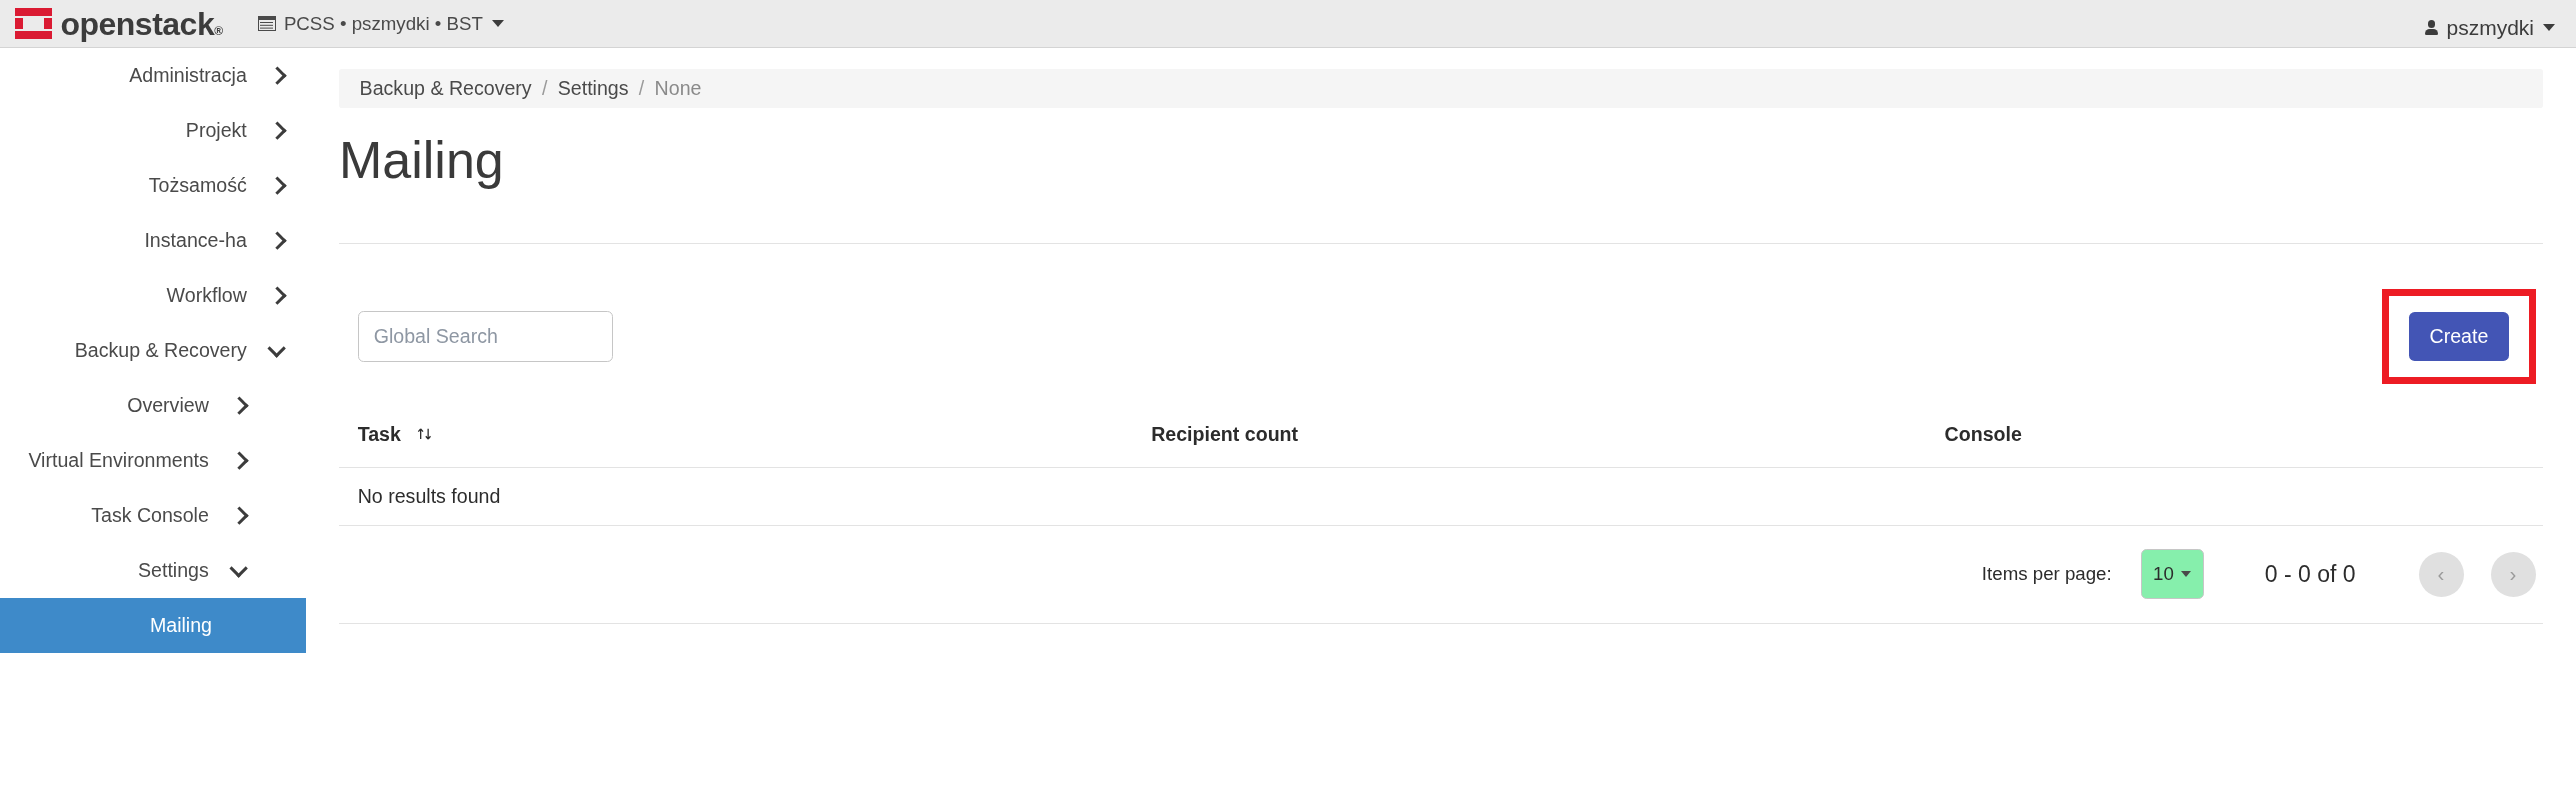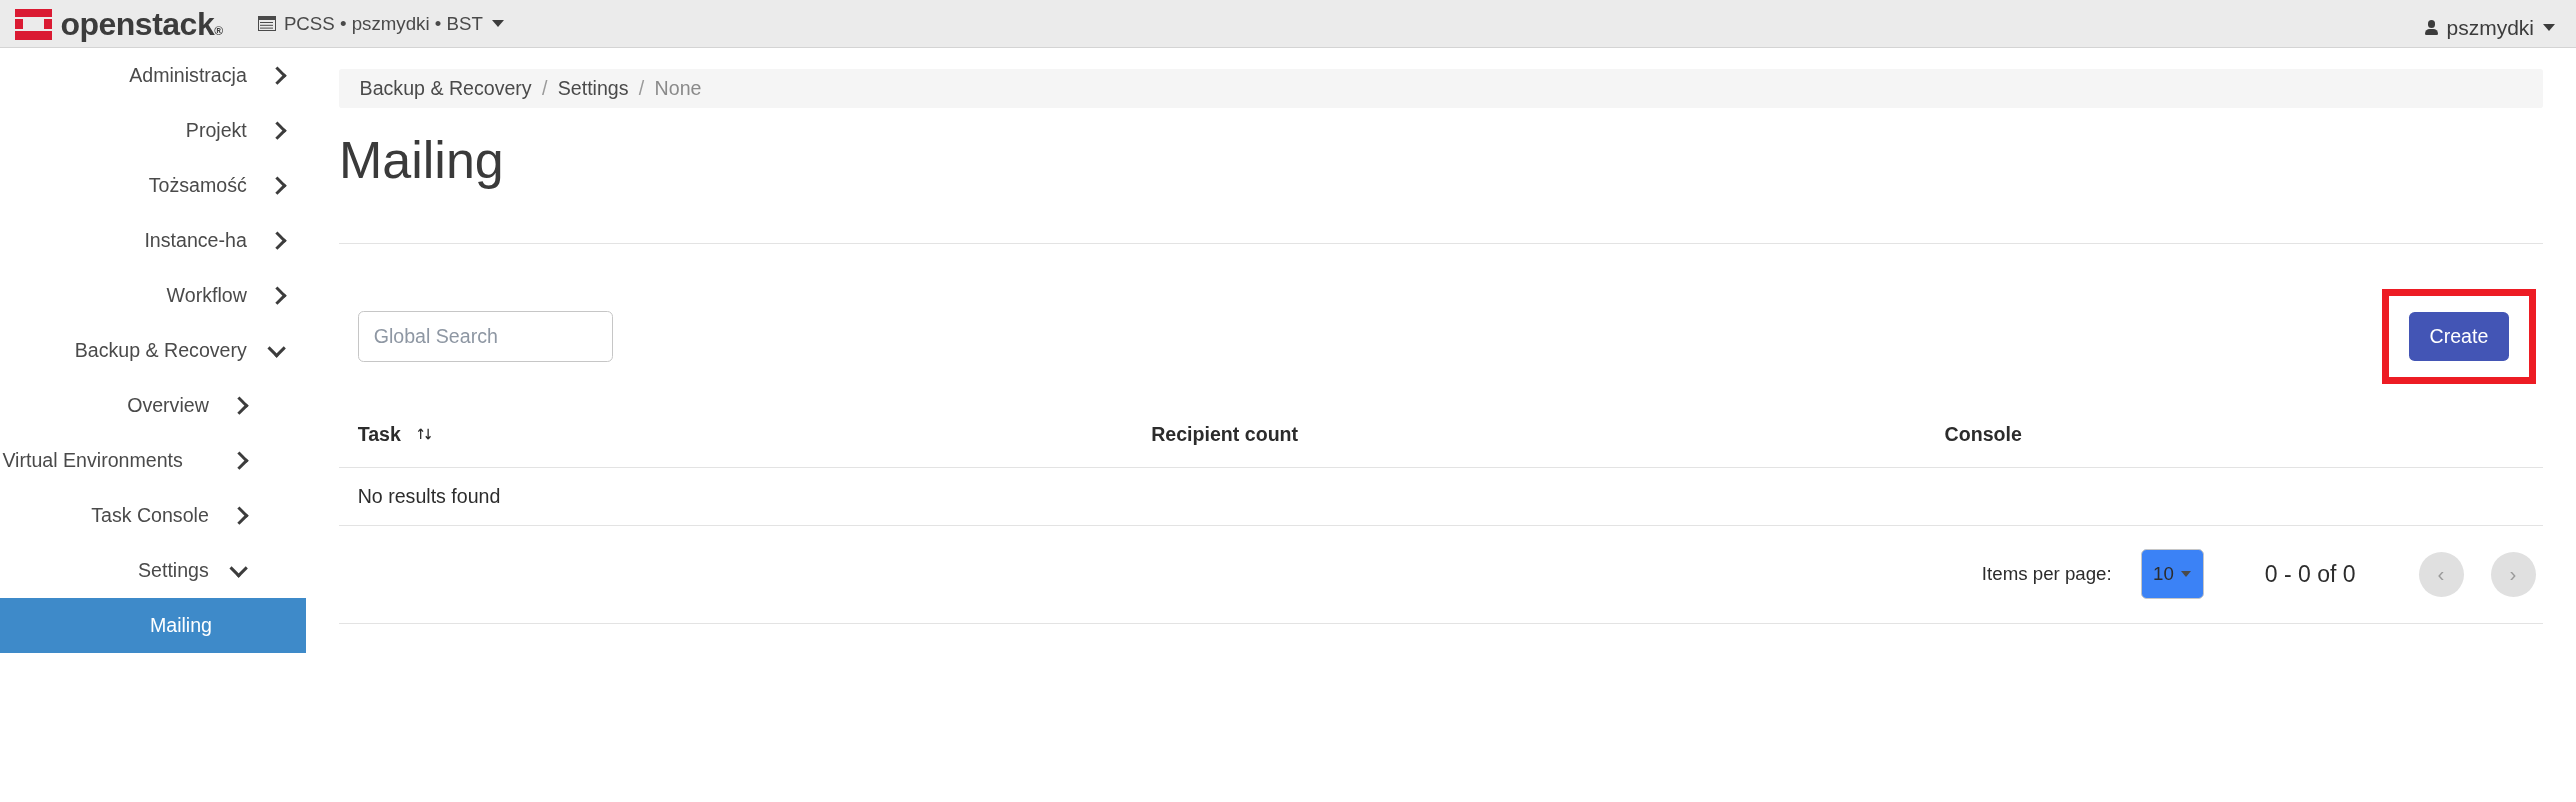--- a/index.html
+++ b/index.html
@@ -10,21 +10,21 @@
     font-family: "Liberation Sans", sans-serif;
     overflow: hidden;
   }
 
   
   .topbar {
     position: absolute; top: 0; left: 0;
     width: 2576px; height: 48px;
     background: #ebebeb;
     border-bottom: 0.9px solid #d4d4d4;
-    display: flex; 
+    display: flex; align-items: center;
   }
   .brand {
     display: flex; align-items: center;
     margin-left: 15px;
     height: 48px;
   }
   .brand-mark {
     width: 37px; height: 31px;
     position: relative;
     flex: 0 0 auto;
@@ -268,21 +268,21 @@
     margin-right: 17px;
   }
   .pg-select {
     width: 63px; height: 50px;
     border: 0.9px solid #c6c6c6;
     border-radius: 5.6px;
     display: flex; align-items: center; justify-content: center;
     font-size: 18.7px; color: #2c2c2c;
     cursor: pointer;
     gap: 7.5px;
-    background: #3b82f6;
+    background: #86efac;
   }
   .pg-select .mini-caret {
     width: 0; height: 0;
     border-left: 5.6px solid transparent;
     border-right: 5.6px solid transparent;
     border-top: 6.5px solid #4a4a4a;
   }
   .pg-range {
     font-size: 23px; color: #2c2c2c;
     margin: 0 36px 0 49px;
@@ -351,21 +351,21 @@
       <span class="chev"></span>
     </div>
     <div class="nav-item level1" style="padding-right: 18px;">
       <span class="nav-label">Backup &amp; Recovery</span>
       <span class="chev down"></span>
     </div>
     <div class="nav-item level2" style="padding-right: 56px;">
       <span class="nav-label">Overview</span>
       <span class="chev"></span>
     </div>
-    <div class="nav-item level2" style="padding-right: 56px; gap: 26px;">
+    <div class="nav-item level2" style="padding-right: 56px;">
       <span class="nav-label">Virtual Environments</span>
       <span class="chev"></span>
     </div>
     <div class="nav-item level2" style="padding-right: 56px;">
       <span class="nav-label">Task Console</span>
       <span class="chev"></span>
     </div>
     <div class="nav-item level2" style="padding-right: 56px;">
       <span class="nav-label">Settings</span>
       <span class="chev down"></span>

